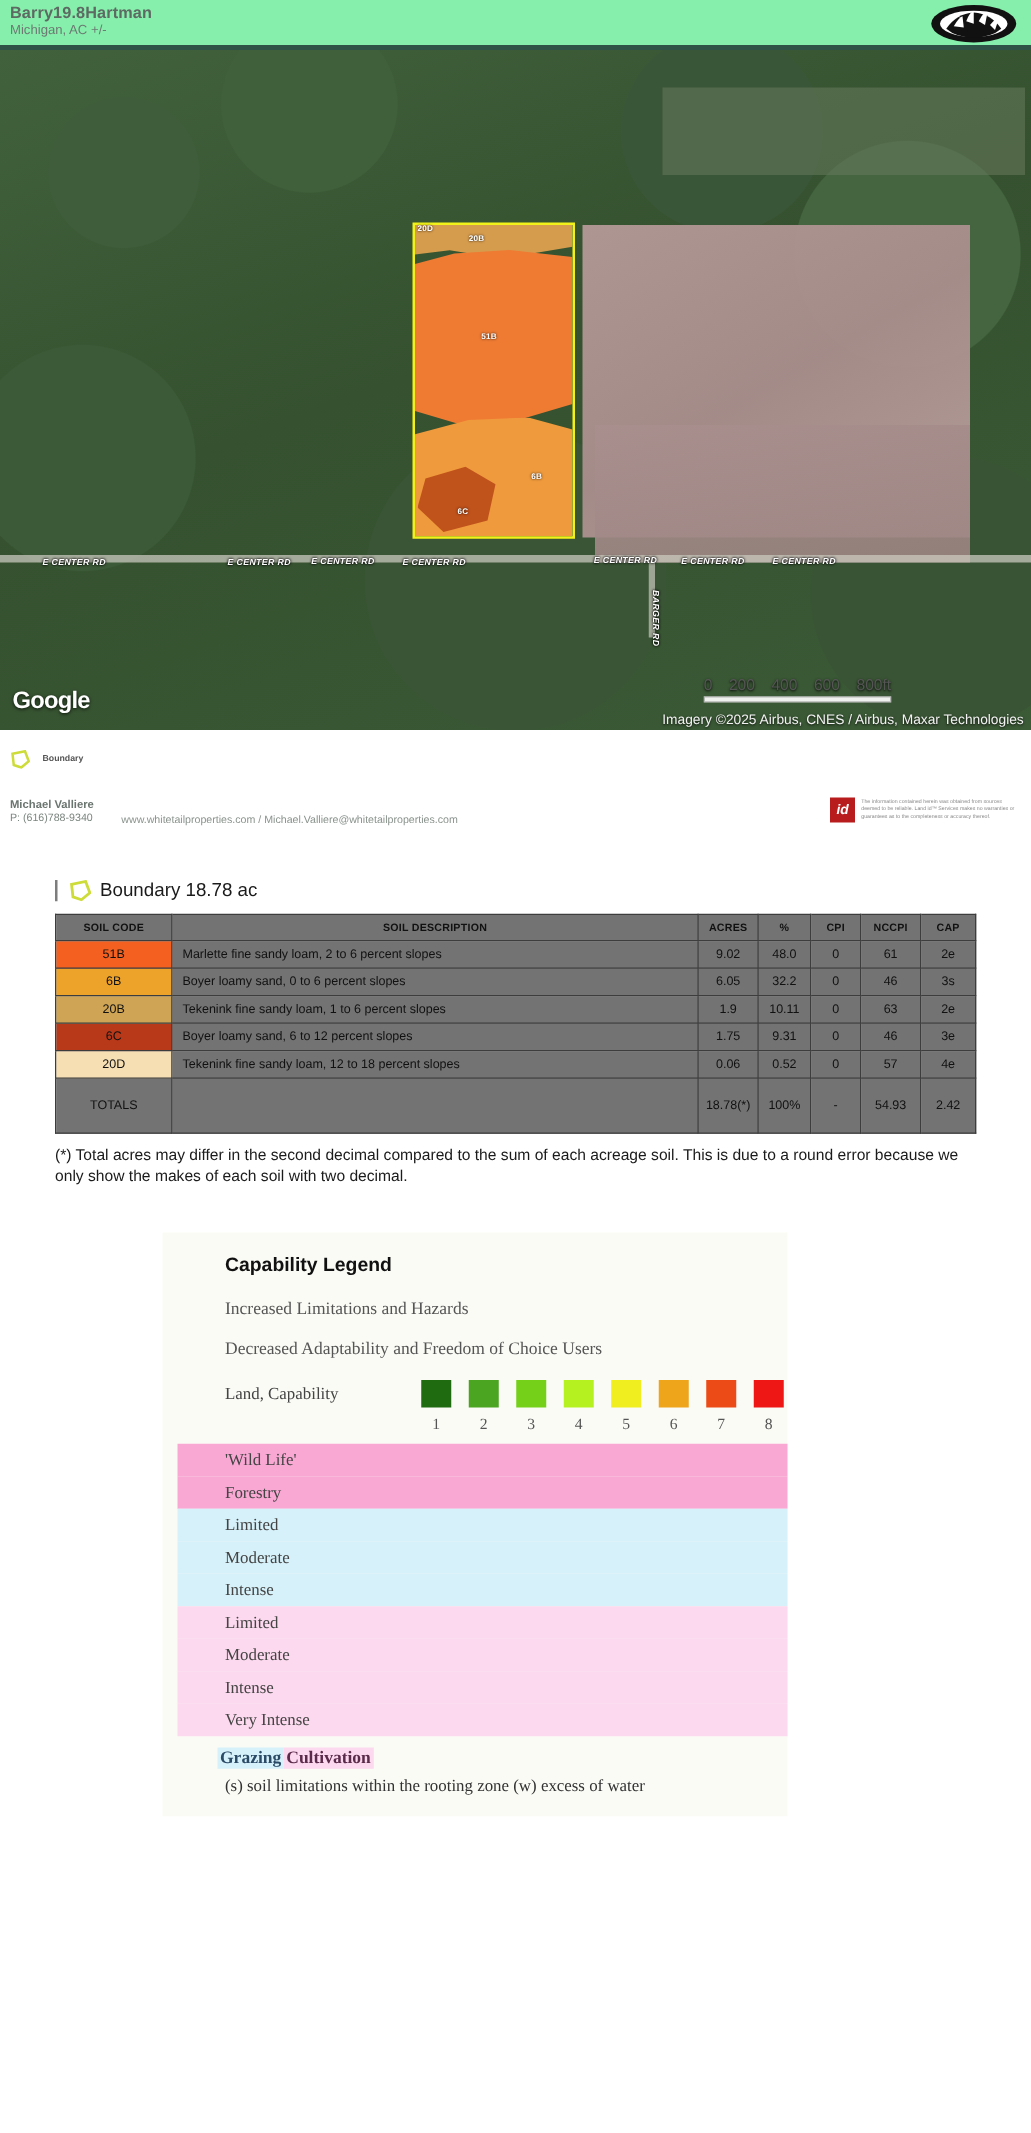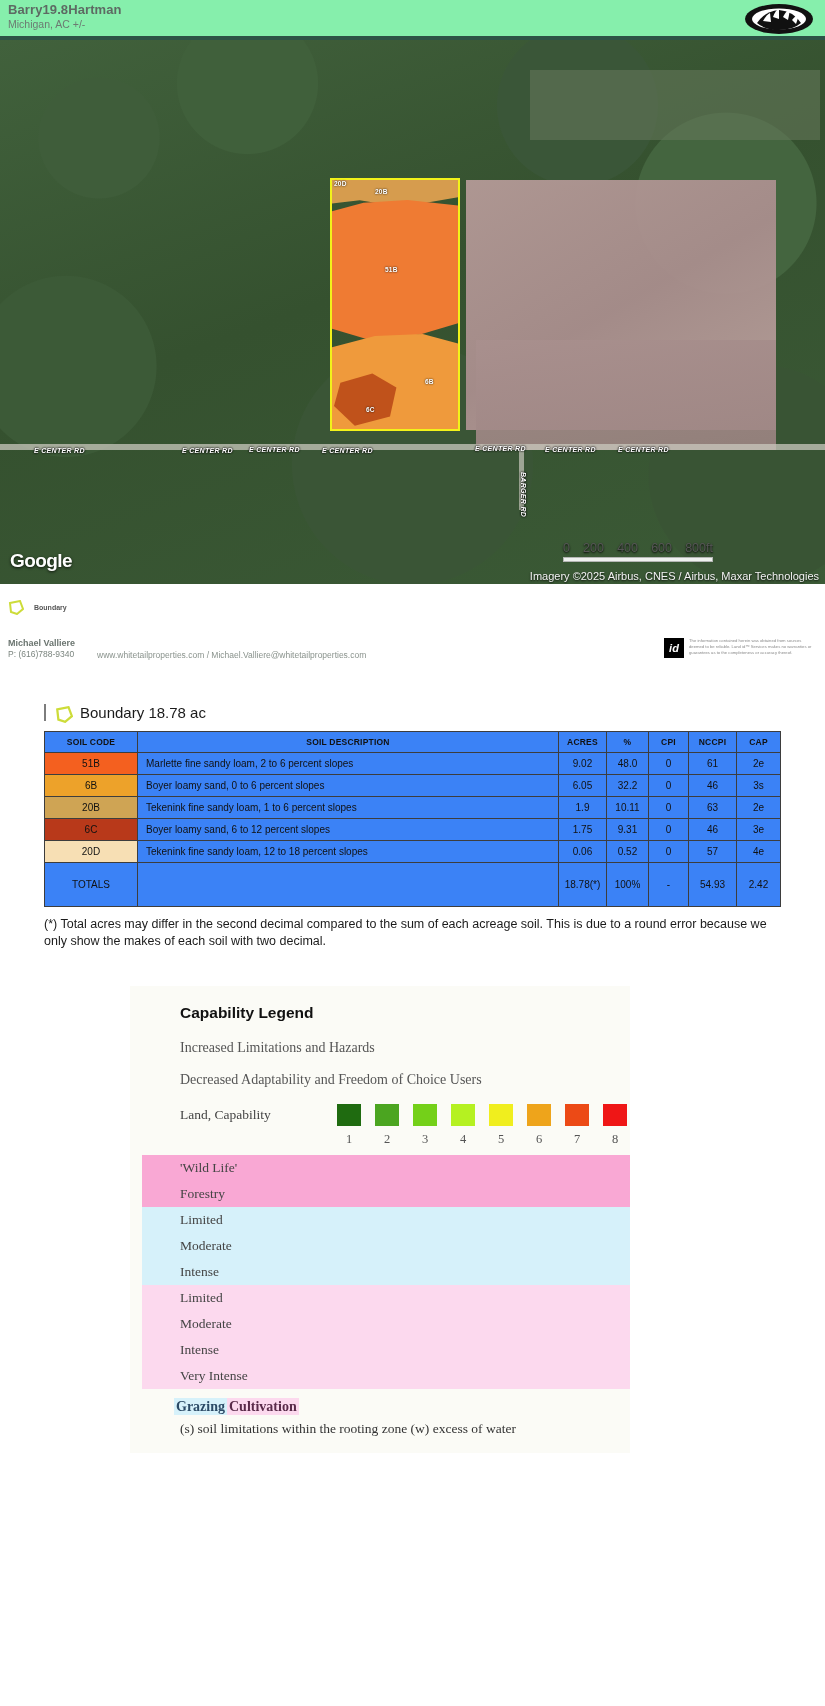--- a/index.html
+++ b/index.html
@@ -163,49 +163,49 @@
   .contact-phone { font-size:8.5px; color:#7b857f; margin-top:1px; }
   .contact-web {
     font-size:8.5px; color:#8a938d; margin-left:22px; margin-top:12px;
     white-space:nowrap;
   }
   .disclaimer-box {
     position:absolute; right:8px; top:8px;
     display:flex; align-items:flex-start; gap:5px;
   }
   .id-badge {
-    width:20px; height:20px; background:#000000; color:#fff;
+    width:20px; height:20px; background:#b91c1c; color:#fff;
     font-size:11px; font-weight:bold; display:flex;
     align-items:center; justify-content:center; font-style:italic;
     flex:0 0 auto;
   }
   .disclaimer-text {
     font-size:4.2px; line-height:1.45; color:#8a8a8a; width:128px;
   }
 
   
   .soil-section { padding: 26px 44px 0 44px; }
   .soil-title-row {
-    display:flex; align-items:flex-end; gap:9px; margin-bottom:10px;
+    display:flex; align-items:flex-start; gap:9px; margin-bottom:10px;
   }
   .soil-title-bar { width:2px; height:17px; background:#7d7d7d; }
   .soil-title { font-size:15px; color:#1b1b1b; }
 
   table.soil {
     border-collapse: collapse;
     width: 100%;
     table-layout: fixed;
     font-size:10px;
   }
   table.soil th, table.soil td {
     border:1px solid #3d3d3d;
     text-align:center;
     padding:5px 3px;
     color:#111;
-    background:#3b82f6;
+    background:#737373;
   }
   table.soil th { font-size:8.5px; font-weight:bold; letter-spacing:.2px; }
   table.soil td.desc { text-align:left; padding-left:8px; font-size:10px; }
   table.soil td.code { font-weight:normal; font-size:10px; }
   .col-code  { width:93px; }
   .col-desc  { width:auto; }
   .col-acres { width:48px; }
   .col-pct   { width:42px; }
   .col-cpi   { width:40px; }
   .col-nccpi { width:48px; }

